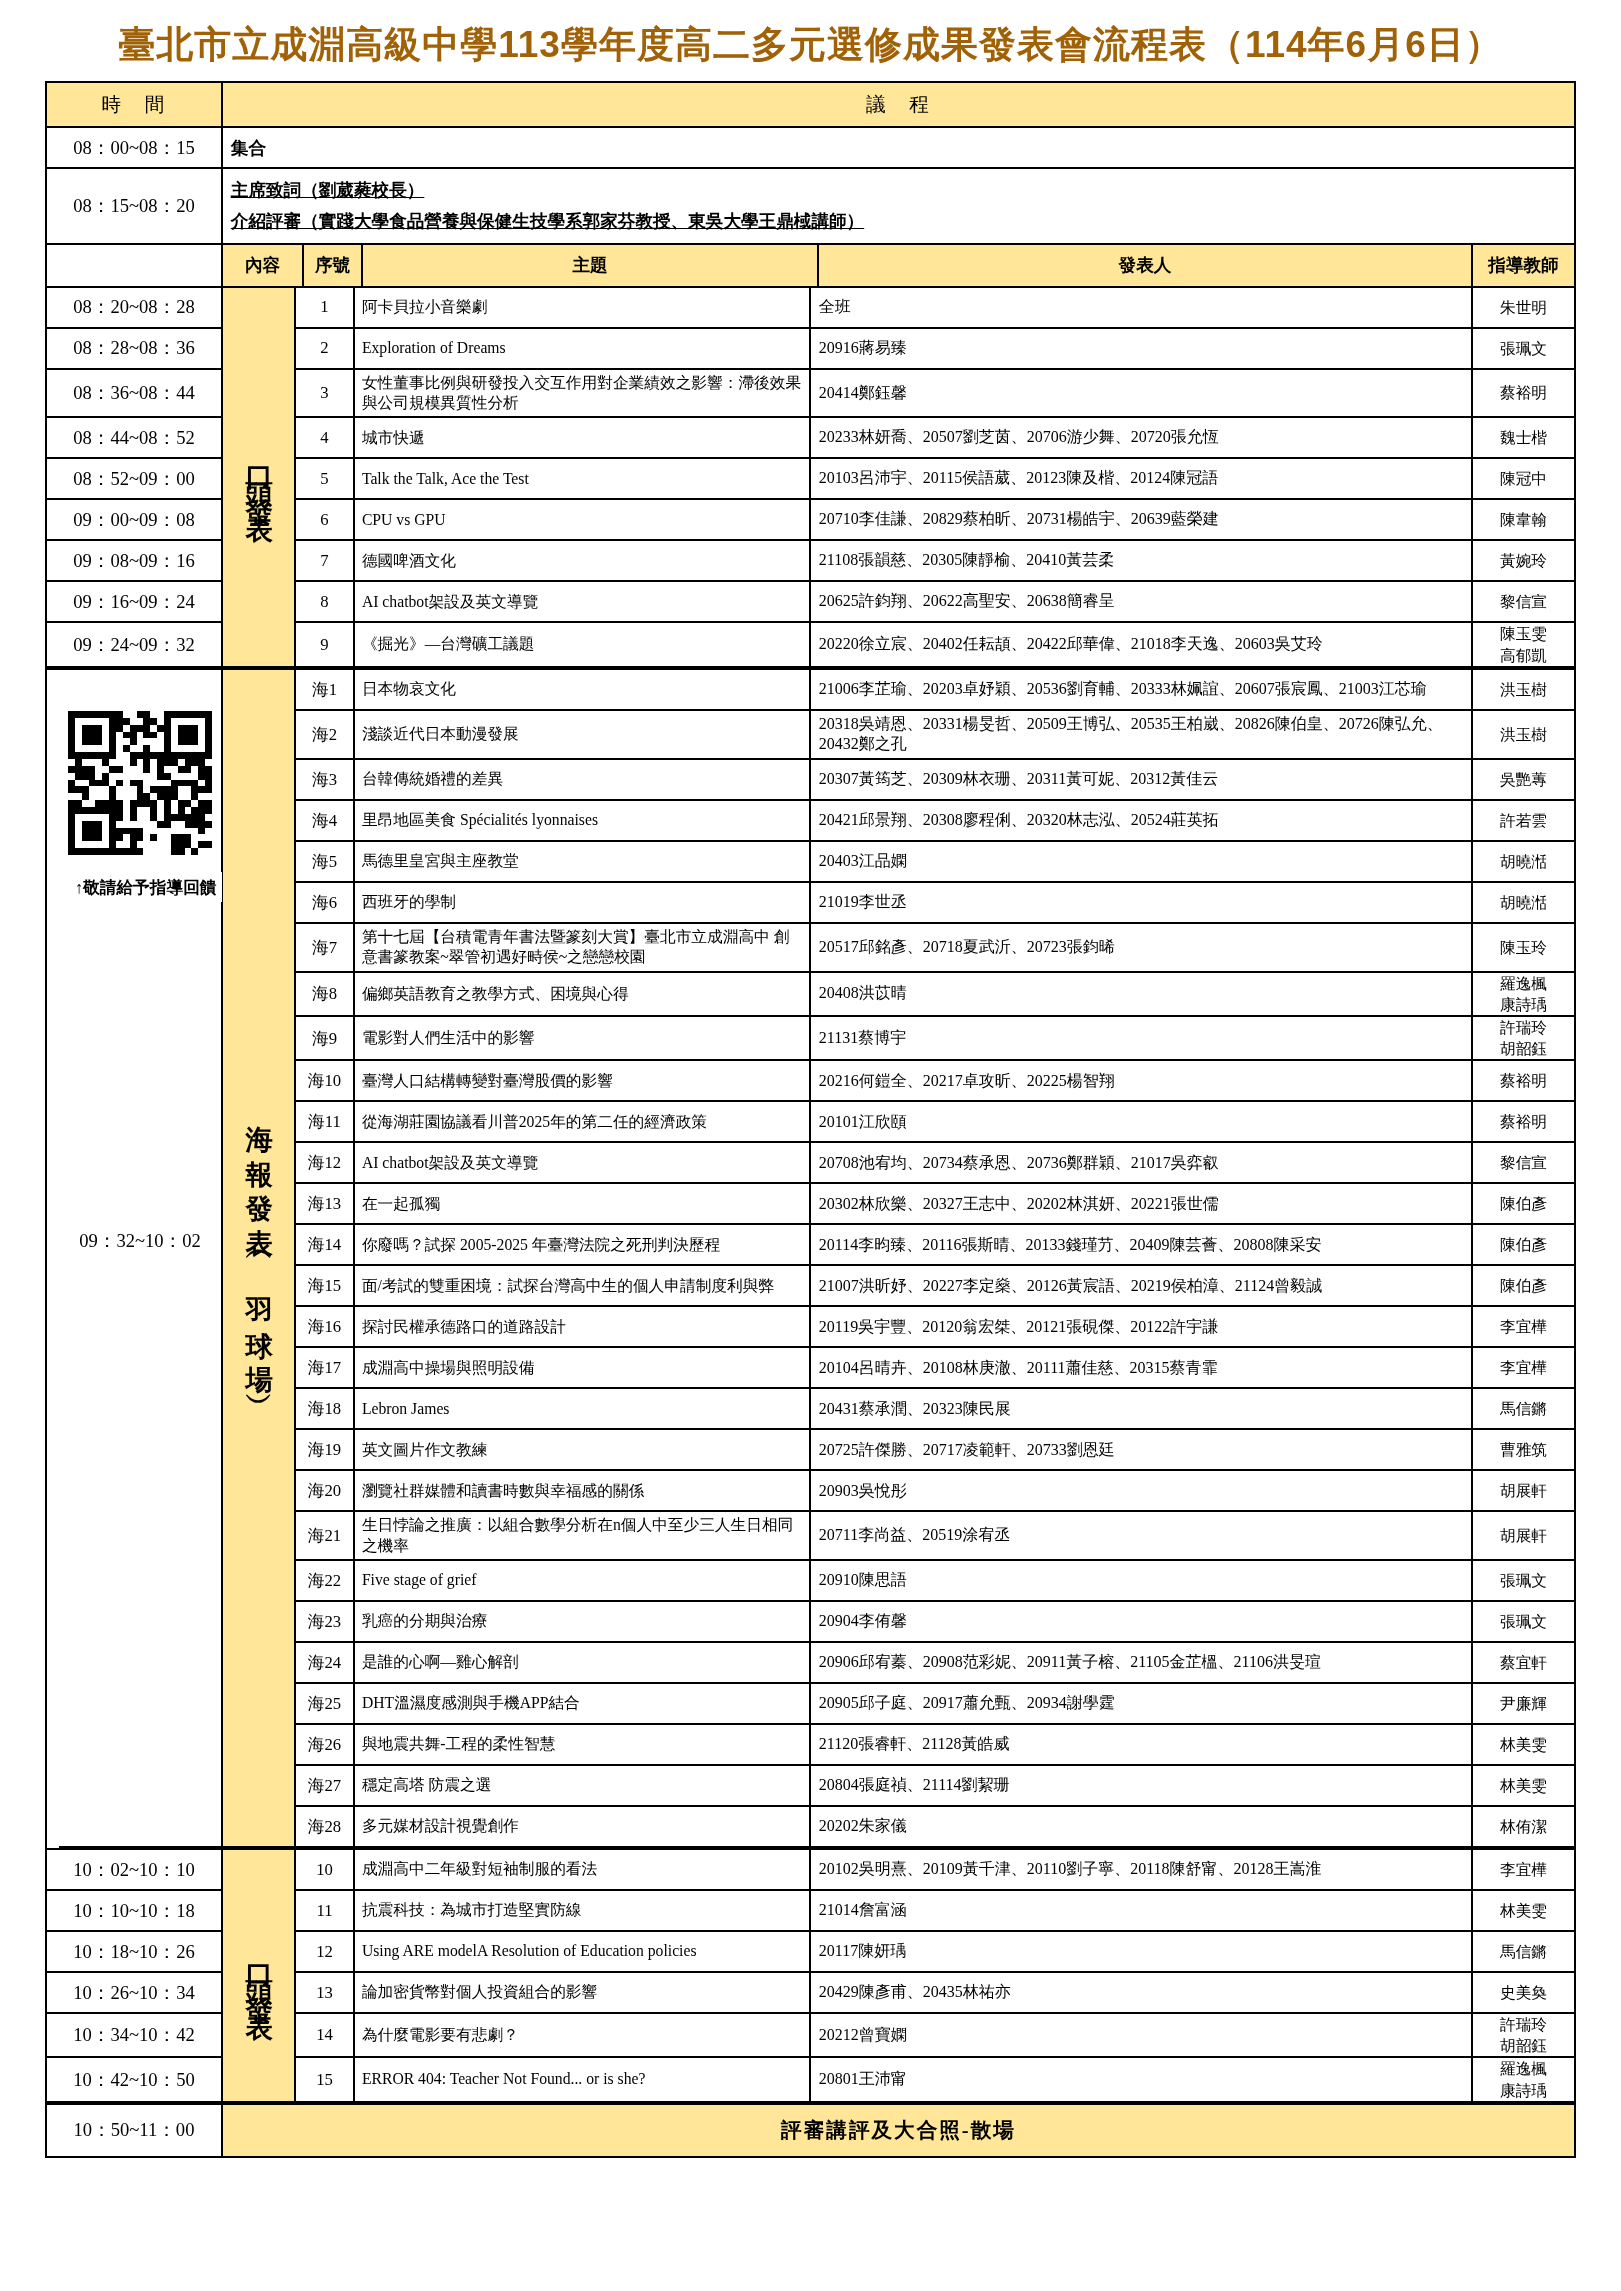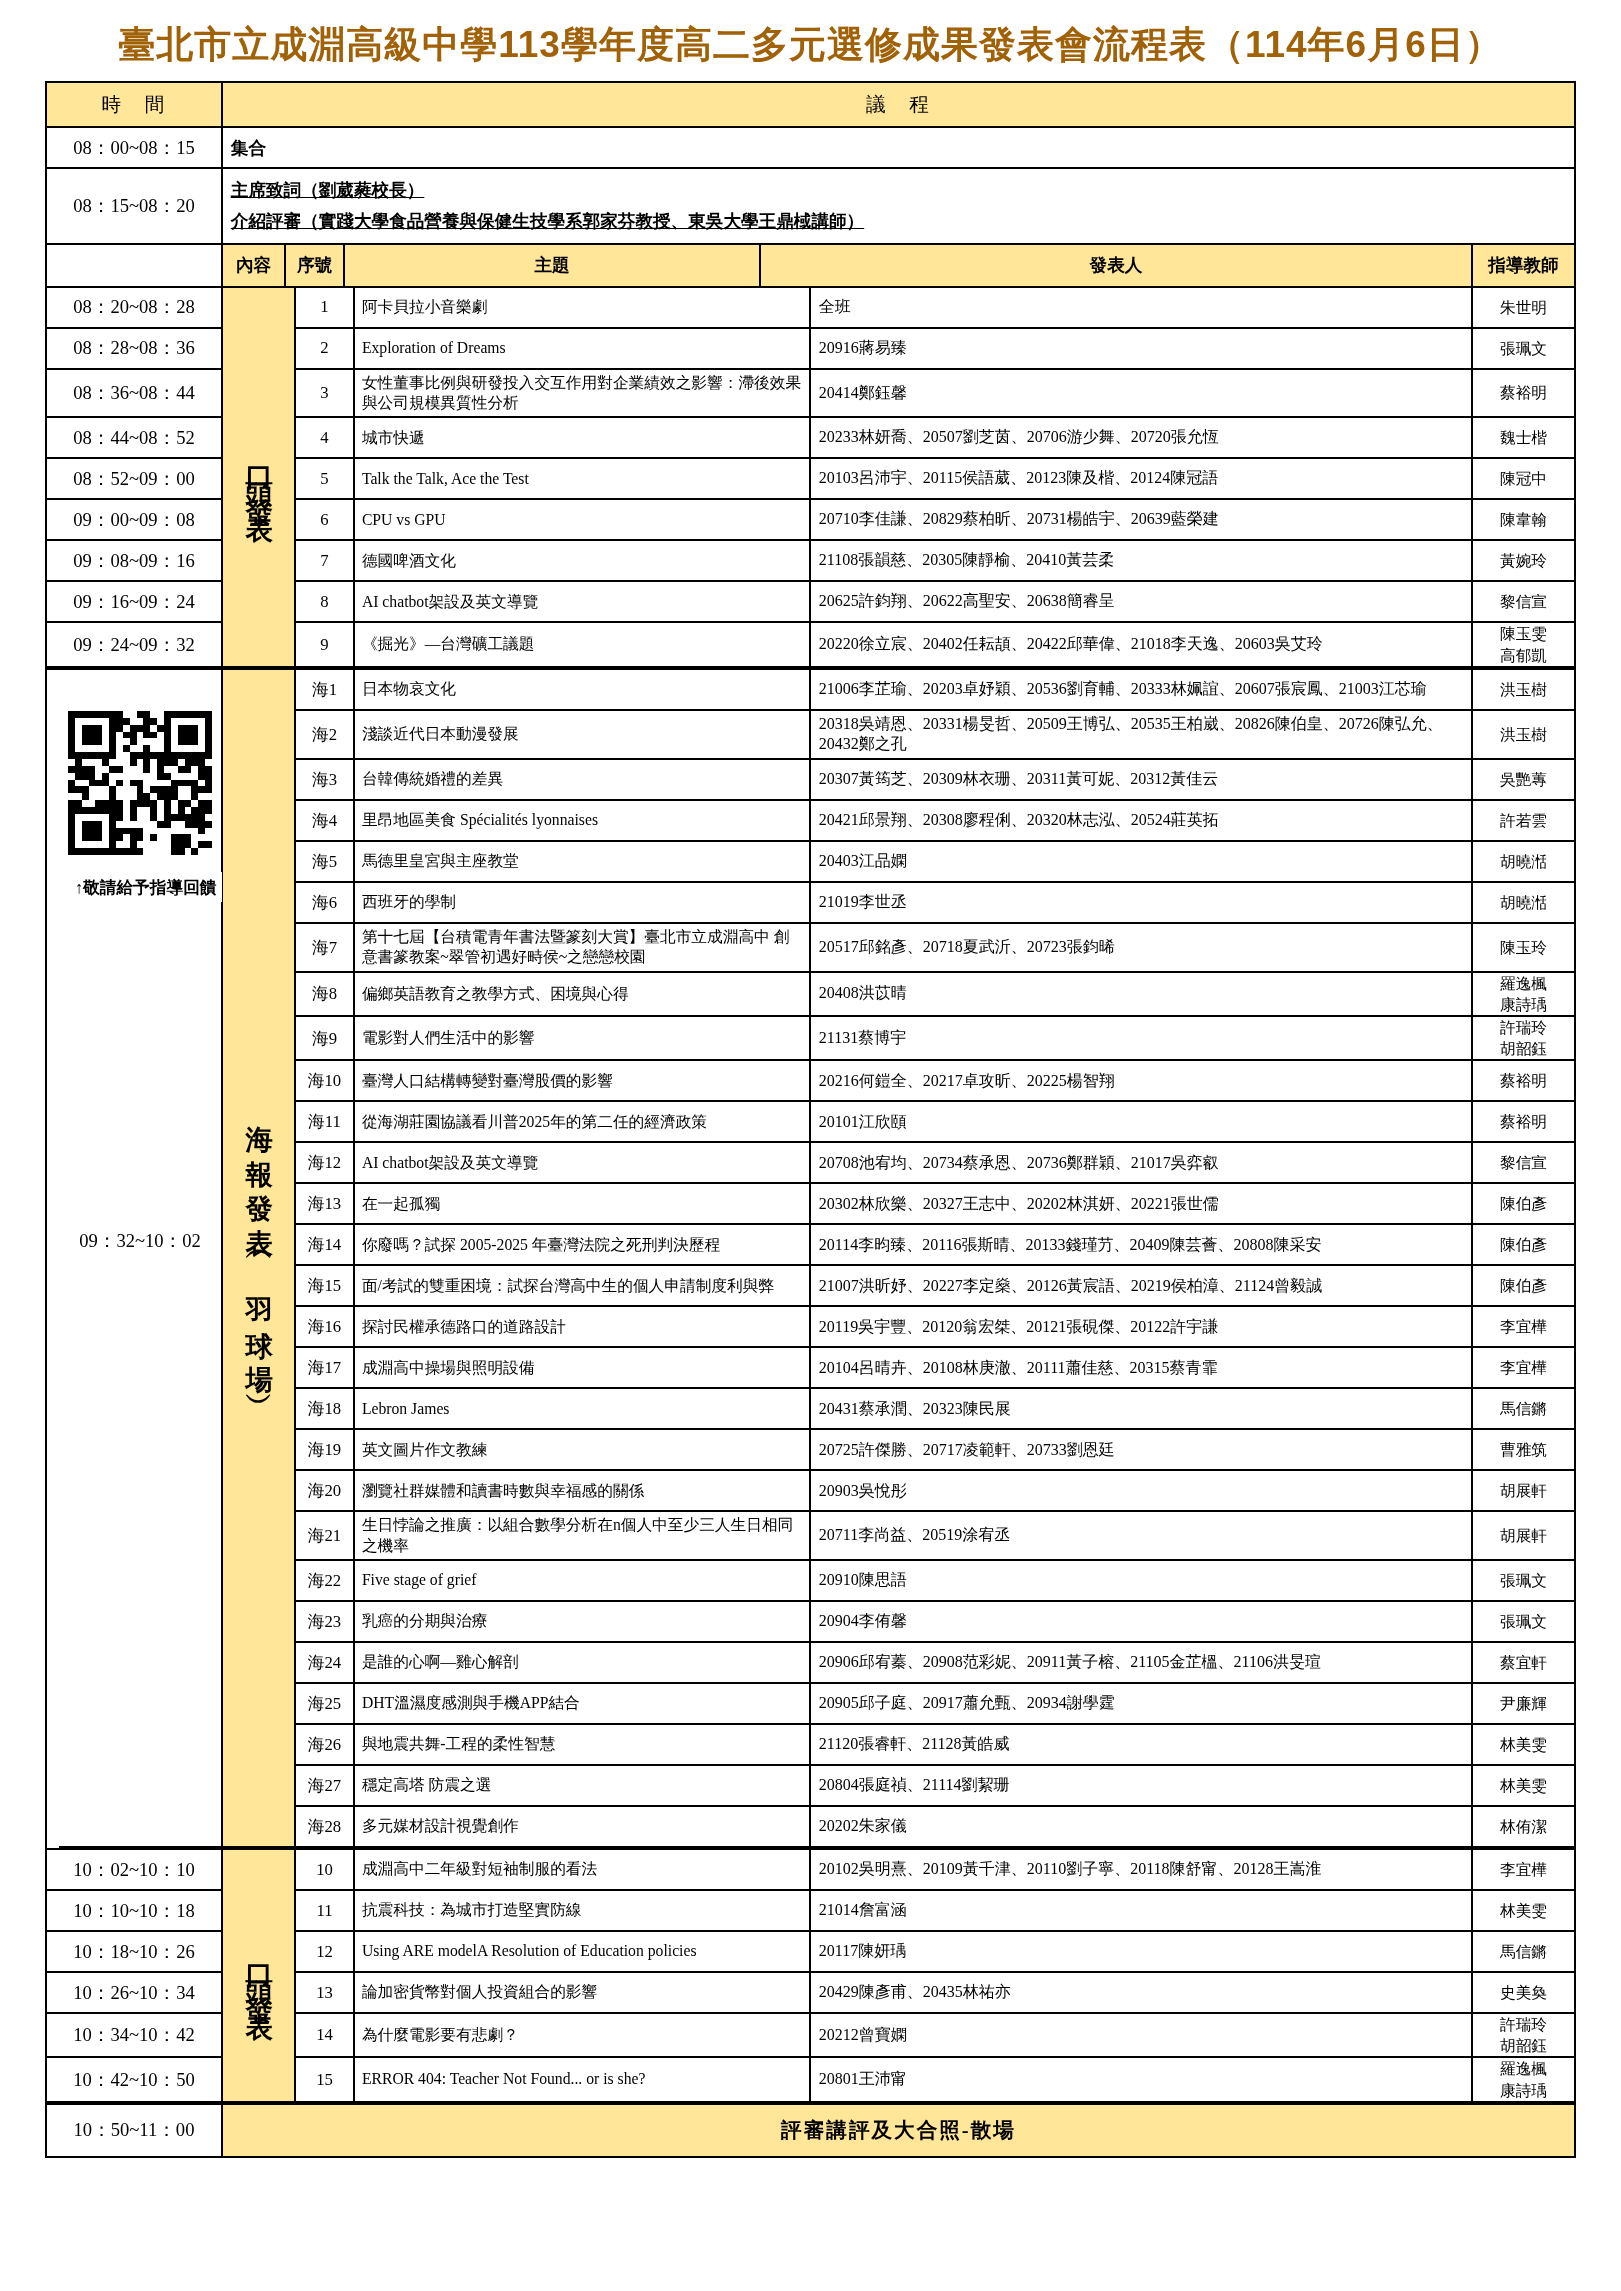--- a/index.html
+++ b/index.html
@@ -6,23 +6,23 @@
   body{width:1621px;font-family:"Liberation Serif","DejaVu Serif",serif;color:#000;}
   .page{padding:13.7px 0 29px 0;}
   .title{width:1621px;text-align:center;font-family:"Liberation Sans","DejaVu Sans",sans-serif;
          font-weight:bold;font-size:37px;color:#a16207;letter-spacing:1px;margin:5.9px 0 11.8px 0;}
   .tbl{width:1531px;margin:0 auto;border:2.9px solid #000;box-sizing:border-box;background:#fff;}
   .frow{display:flex;border-bottom:2px solid #000;align-items:stretch;}
   .frow:last-child{border-bottom:none;}
   .cell{box-sizing:border-box;border-right:2px solid #000;display:flex;align-items:center;}
   .cell.last{border-right:none;}
   .w-time{width:176px;flex:none;}
-  .w-content{width:63px;flex:none;}
+  .w-content{width:81px;flex:none;}
   .w-no{width:59px;flex:none;}
-  .w-topic{width:416px;flex:none;}
+  .w-topic{width:456px;flex:none;}
   .w-pres{flex:1;}
   .w-adv{width:101px;flex:none;}
   .yellow{background:#ffe699;}
   .hdr{justify-content:center;font-weight:normal;font-size:19.6px;min-height:43px;letter-spacing:2px;}
   .timecell{justify-content:center;font-size:18.6px;min-height:39px;white-space:nowrap;}
   .plain{padding-left:7.8px;font-size:17.6px;font-weight:600;}
   .twolines{flex-direction:column;align-items:flex-start;justify-content:center;padding:5.9px 7.8px;
             font-size:17.6px;font-weight:600;line-height:1.75;text-decoration:underline;}
   .subhdr{justify-content:center;font-weight:bold;font-size:17.6px;min-height:41px;}
   

